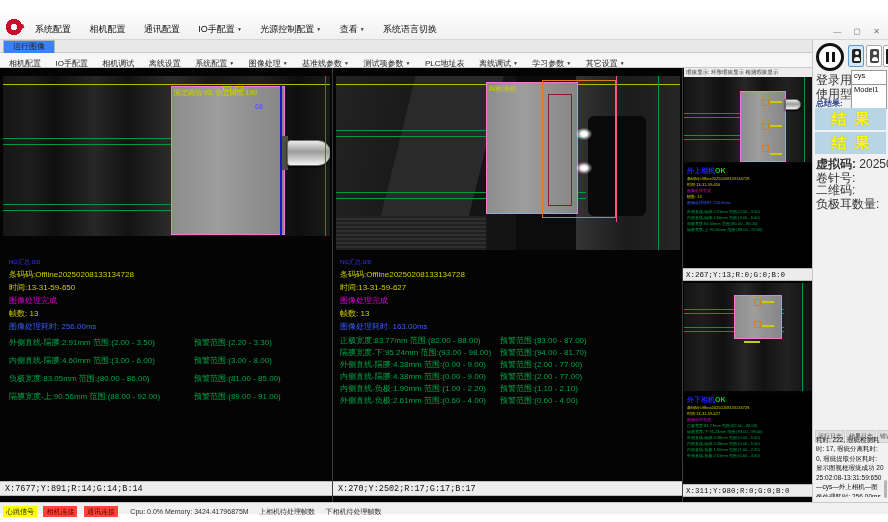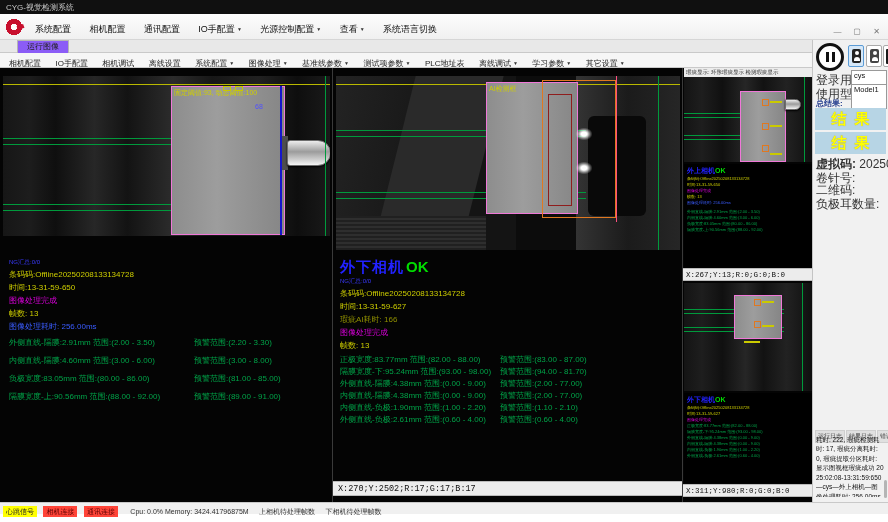--- a/index.html
+++ b/index.html
@@ -14,21 +14,21 @@
   .logo { position:absolute; left:5px; top:4px; width:18px; height:18px; border-radius:50%;
           background:radial-gradient(circle at 50% 50%, #ffffff 0 3px, #c8102e 3px 8px, rgba(0,0,0,0) 8px); }
   .logo::after { content:""; position:absolute; right:-1px; top:7px; width:7px; height:4px; background:#c8102e; transform:rotate(-20deg); }
   .menuitems { position:absolute; left:28px; top:0; height:26px; line-height:26px; white-space:nowrap; }
   .mi { display:inline-block; padding:0 7px; font-size:9px; color:#111; cursor:default; }
   .arr { font-size:5px; color:#333; margin-left:2px; vertical-align:1px; }
   .wincontrols { position:absolute; right:4px; top:6px; }
   .wc { display:inline-block; width:15px; height:14px; text-align:center; line-height:14px; font-size:8px; color:#777; }
 
   .tabrow { left:0; top:40px; width:812px; height:13px; background:#e8e8e8; border-bottom:1px solid #c9c9c9; }
-  .tab-active { position:absolute; left:17px; top:0; height:13px; line-height:12px; padding:0 9px; background:#8b5cf6;
+  .tab-active { position:absolute; left:3px; top:0; height:13px; line-height:12px; padding:0 9px; background:#3b82f6;
                 border:1px solid #b5b5b5; border-bottom:none; font-size:8px; color:#222; }
   .toolbar { left:0; top:53px; width:812px; height:15px; background:#f6f6f6; border-bottom:1px solid #c9c9c9; line-height:15px; white-space:nowrap; padding-left:4px; }
   .ti { display:inline-block; padding:0 5px; font-size:8px; color:#222; }
 
   
   .main { left:0; top:68px; width:812px; height:434px; background:#040404; }
 
   .cam-img { overflow:hidden; background:#0d0d0d; cursor:crosshair; }
   .img-l { left:3px; top:8px; width:327px; height:160px;
     background:linear-gradient(90deg,#161616 0,#1d1d1d 8%,#0f0f0f 16%,#272727 28%,#131313 38%,#2c2c2c 52%,#171717 64%,#212121 78%,#0e0e0e 90%,#1a1a1a 100%); }
@@ -112,23 +112,20 @@
   .badge { display:inline-block; font-size:7px; padding:0 3px; margin-right:2px; }
   .bdg-y { background:#ffff00; color:#222; }
   .bdg-r { background:#ff4438; color:#5a0000; }
   .sb-txt { font-size:7px; color:#333; margin-left:6px; }
 </style>
 </head>
 <body>
 
 <div class="stage">
 
-  <div class="abs titlebar">
-    <span class="t">CYG-视觉检测系统</span>
-  </div>
 
   <div class="abs menubar">
     <div class="logo"></div>
     <div class="menuitems">
       <span class="mi"><span>系统配置</span></span>
       <span class="mi"><span>相机配置</span></span>
       <span class="mi"><span>通讯配置</span></span>
       <span class="mi"><span>IO手配置</span><span class="arr">▼</span></span>
       <span class="mi"><span>光源控制配置</span><span class="arr">▼</span></span>
       <span class="mi"><span>查看</span><span class="arr">▼</span></span>
@@ -189,20 +186,21 @@
       <div class="tl c-m">图像处理完成</div>
       <div class="tl c-y">帧数: 13</div>
       <div class="tl c-b">图像处理耗时: 256.00ms</div>
       <div style="height:6px"></div>
       <div class="mrow"><span>外侧直线-隔膜:2.91mm 范围:(2.00 - 3.50)</span><span class="rr" style="left:185px">预警范围:(2.20 - 3.30)</span></div>
       <div class="mrow"><span>内侧直线-隔膜:4.60mm 范围:(3.00 - 6.00)</span><span class="rr" style="left:185px">预警范围:(3.00 - 8.00)</span></div>
       <div class="mrow"><span>负极宽度:83.05mm 范围:(80.00 - 86.00)</span><span class="rr" style="left:185px">预警范围:(81.00 - 85.00)</span></div>
       <div class="mrow"><span>隔膜宽度-上:90.56mm 范围:(88.00 - 92.00)</span><span class="rr" style="left:185px">预警范围:(89.00 - 91.00)</span></div>
     </div>
 
+    <div class="abs coordbar" style="left:0;top:413px;width:332px">X:7677;Y:891;R:14;G:14;B:14</div>
 
     <div class="abs cam-img img-m">
       <div class="abs mach1" style="left:0;top:0;width:180px;height:174px"></div>
       <div class="abs mach2" style="left:58px;top:0;width:88px;height:174px"></div>
       <div class="abs mach3" style="left:240px;top:0;width:104px;height:174px"></div>
       <div class="abs mach4" style="left:252px;top:40px;width:58px;height:100px"></div>
       <div class="abs mach5" style="left:0;top:140px;width:150px;height:34px"></div>
       <div class="abs hline-y" style="left:0;top:8px;width:344px"></div>
       <div class="abs hline-g" style="left:0;top:54px;width:250px"></div>
       <div class="abs hline-g" style="left:0;top:60px;width:250px"></div>
@@ -212,29 +210,26 @@
       <div class="abs lbl-y" style="left:153px;top:8px;width:86px">AI检测框</div>
       <div class="abs rect-o" style="left:206px;top:4px;width:74px;height:138px"></div>
       <div class="abs rect-r" style="left:212px;top:18px;width:24px;height:112px"></div>
       <div class="abs spot" style="left:240px;top:52px;width:16px;height:12px"></div>
       <div class="abs spot" style="left:240px;top:86px;width:16px;height:12px"></div>
       <div class="abs vline-p" style="left:280px;top:0;height:146px"></div>
       <div class="abs vline-g" style="left:322px;top:0;height:174px"></div>
     </div>
 
     <div class="abs tblock" style="left:340px;top:190px;width:340px">
-      <div>
-        <span class="cam-title">外下相机</span><span class="cam-ok">OK</span>
-      </div>
       <div class="cam-sub">NG汇总:0/0</div>
       <div class="tl c-y">条码码:Offline20250208133134728</div>
       <div class="tl c-y">时间:13-31-59-627</div>
-      <div class="tl c-y" style="color:#8f8f00">瑕疵AI耗时: 166</div>
       <div class="tl c-m">图像处理完成</div>
       <div class="tl c-y">帧数: 13</div>
+      <div class="tl c-b">图像处理耗时: 163.00ms</div>
       <div style="height:4px"></div>
       <div class="mrow" style="height:12px"><span>正极宽度:83.77mm 范围:(82.00 - 88.00)</span><span class="rr" style="left:160px">预警范围:(83.00 - 87.00)</span></div>
       <div class="mrow" style="height:12px"><span>隔膜宽度-下:95.24mm 范围:(93.00 - 98.00)</span><span class="rr" style="left:160px">预警范围:(94.00 - 81.70)</span></div>
       <div class="mrow" style="height:12px"><span>外侧直线-隔膜:4.38mm 范围:(0.00 - 9.00)</span><span class="rr" style="left:160px">预警范围:(2.00 - 77.00)</span></div>
       <div class="mrow" style="height:12px"><span>内侧直线-隔膜:4.38mm 范围:(0.00 - 9.00)</span><span class="rr" style="left:160px">预警范围:(2.00 - 77.00)</span></div>
       <div class="mrow" style="height:12px"><span>内侧直线-负极:1.90mm 范围:(1.00 - 2.20)</span><span class="rr" style="left:160px">预警范围:(1.10 - 2.10)</span></div>
       <div class="mrow" style="height:12px"><span>外侧直线-负极:2.61mm 范围:(0.60 - 4.00)</span><span class="rr" style="left:160px">预警范围:(0.60 - 4.00)</span></div>
     </div>
 
     <div class="abs coordbar" style="left:333px;top:413px;width:349px">X:270;Y:2502;R:17;G:17;B:17</div>

